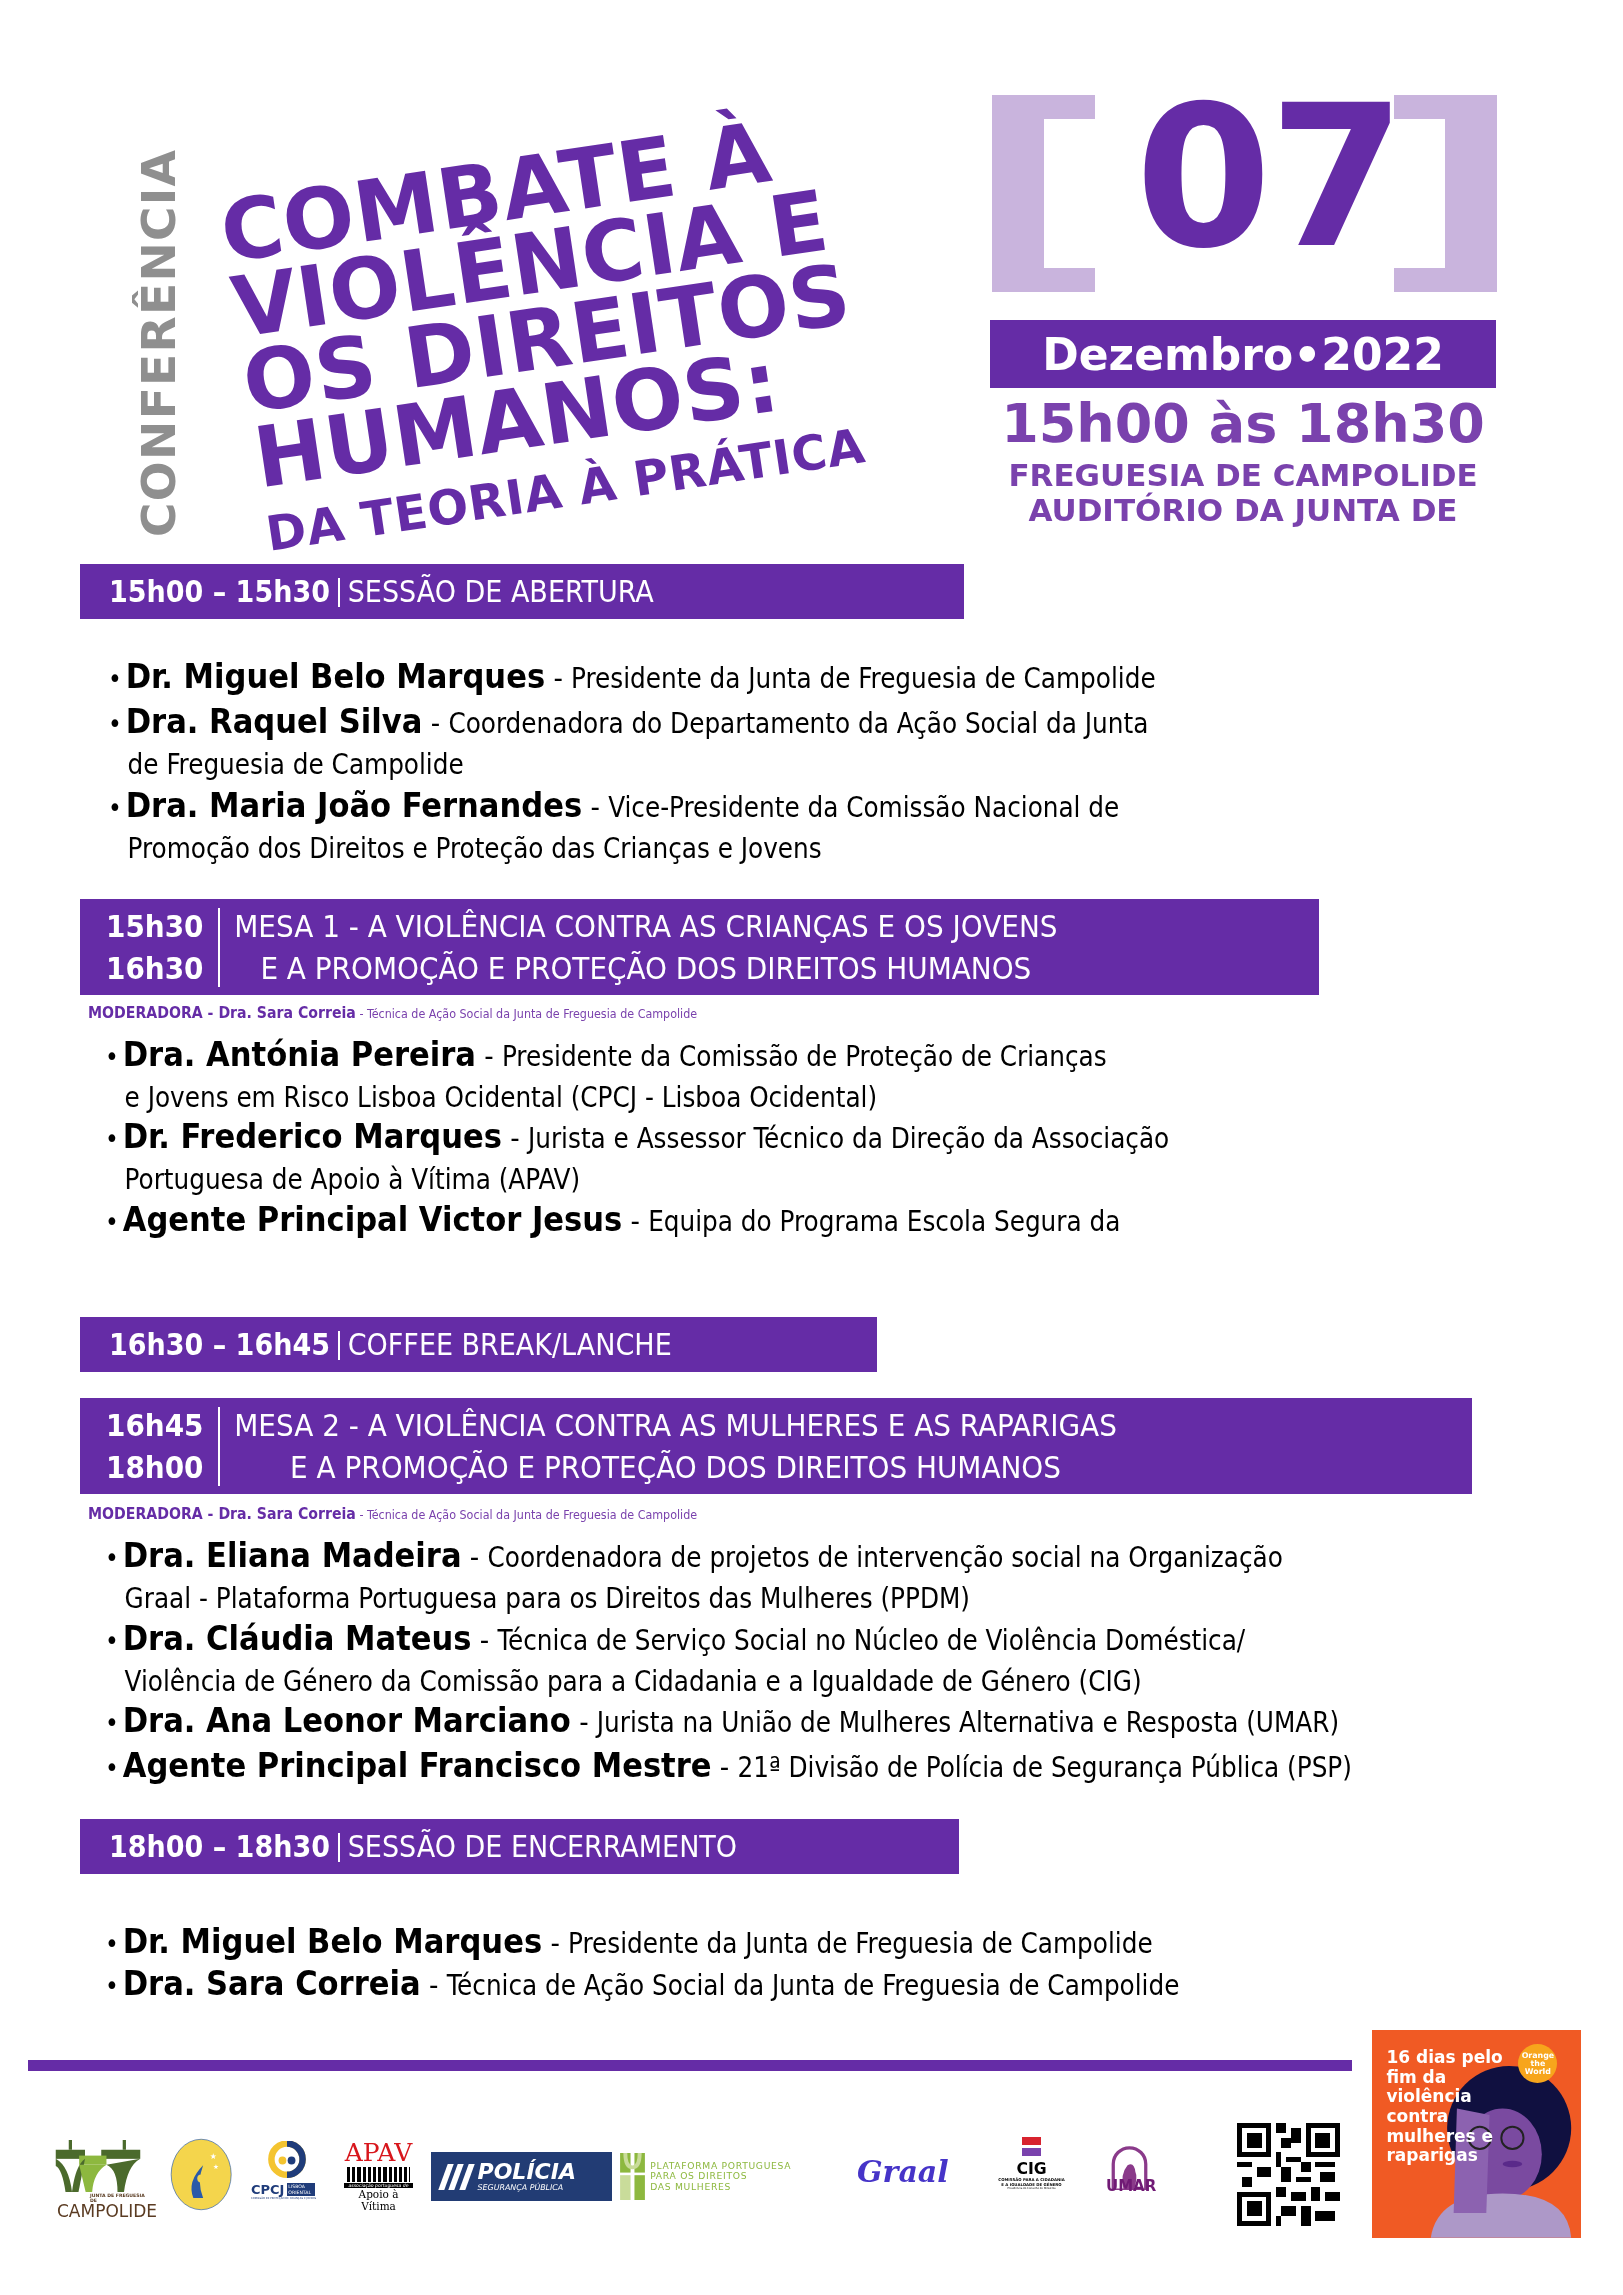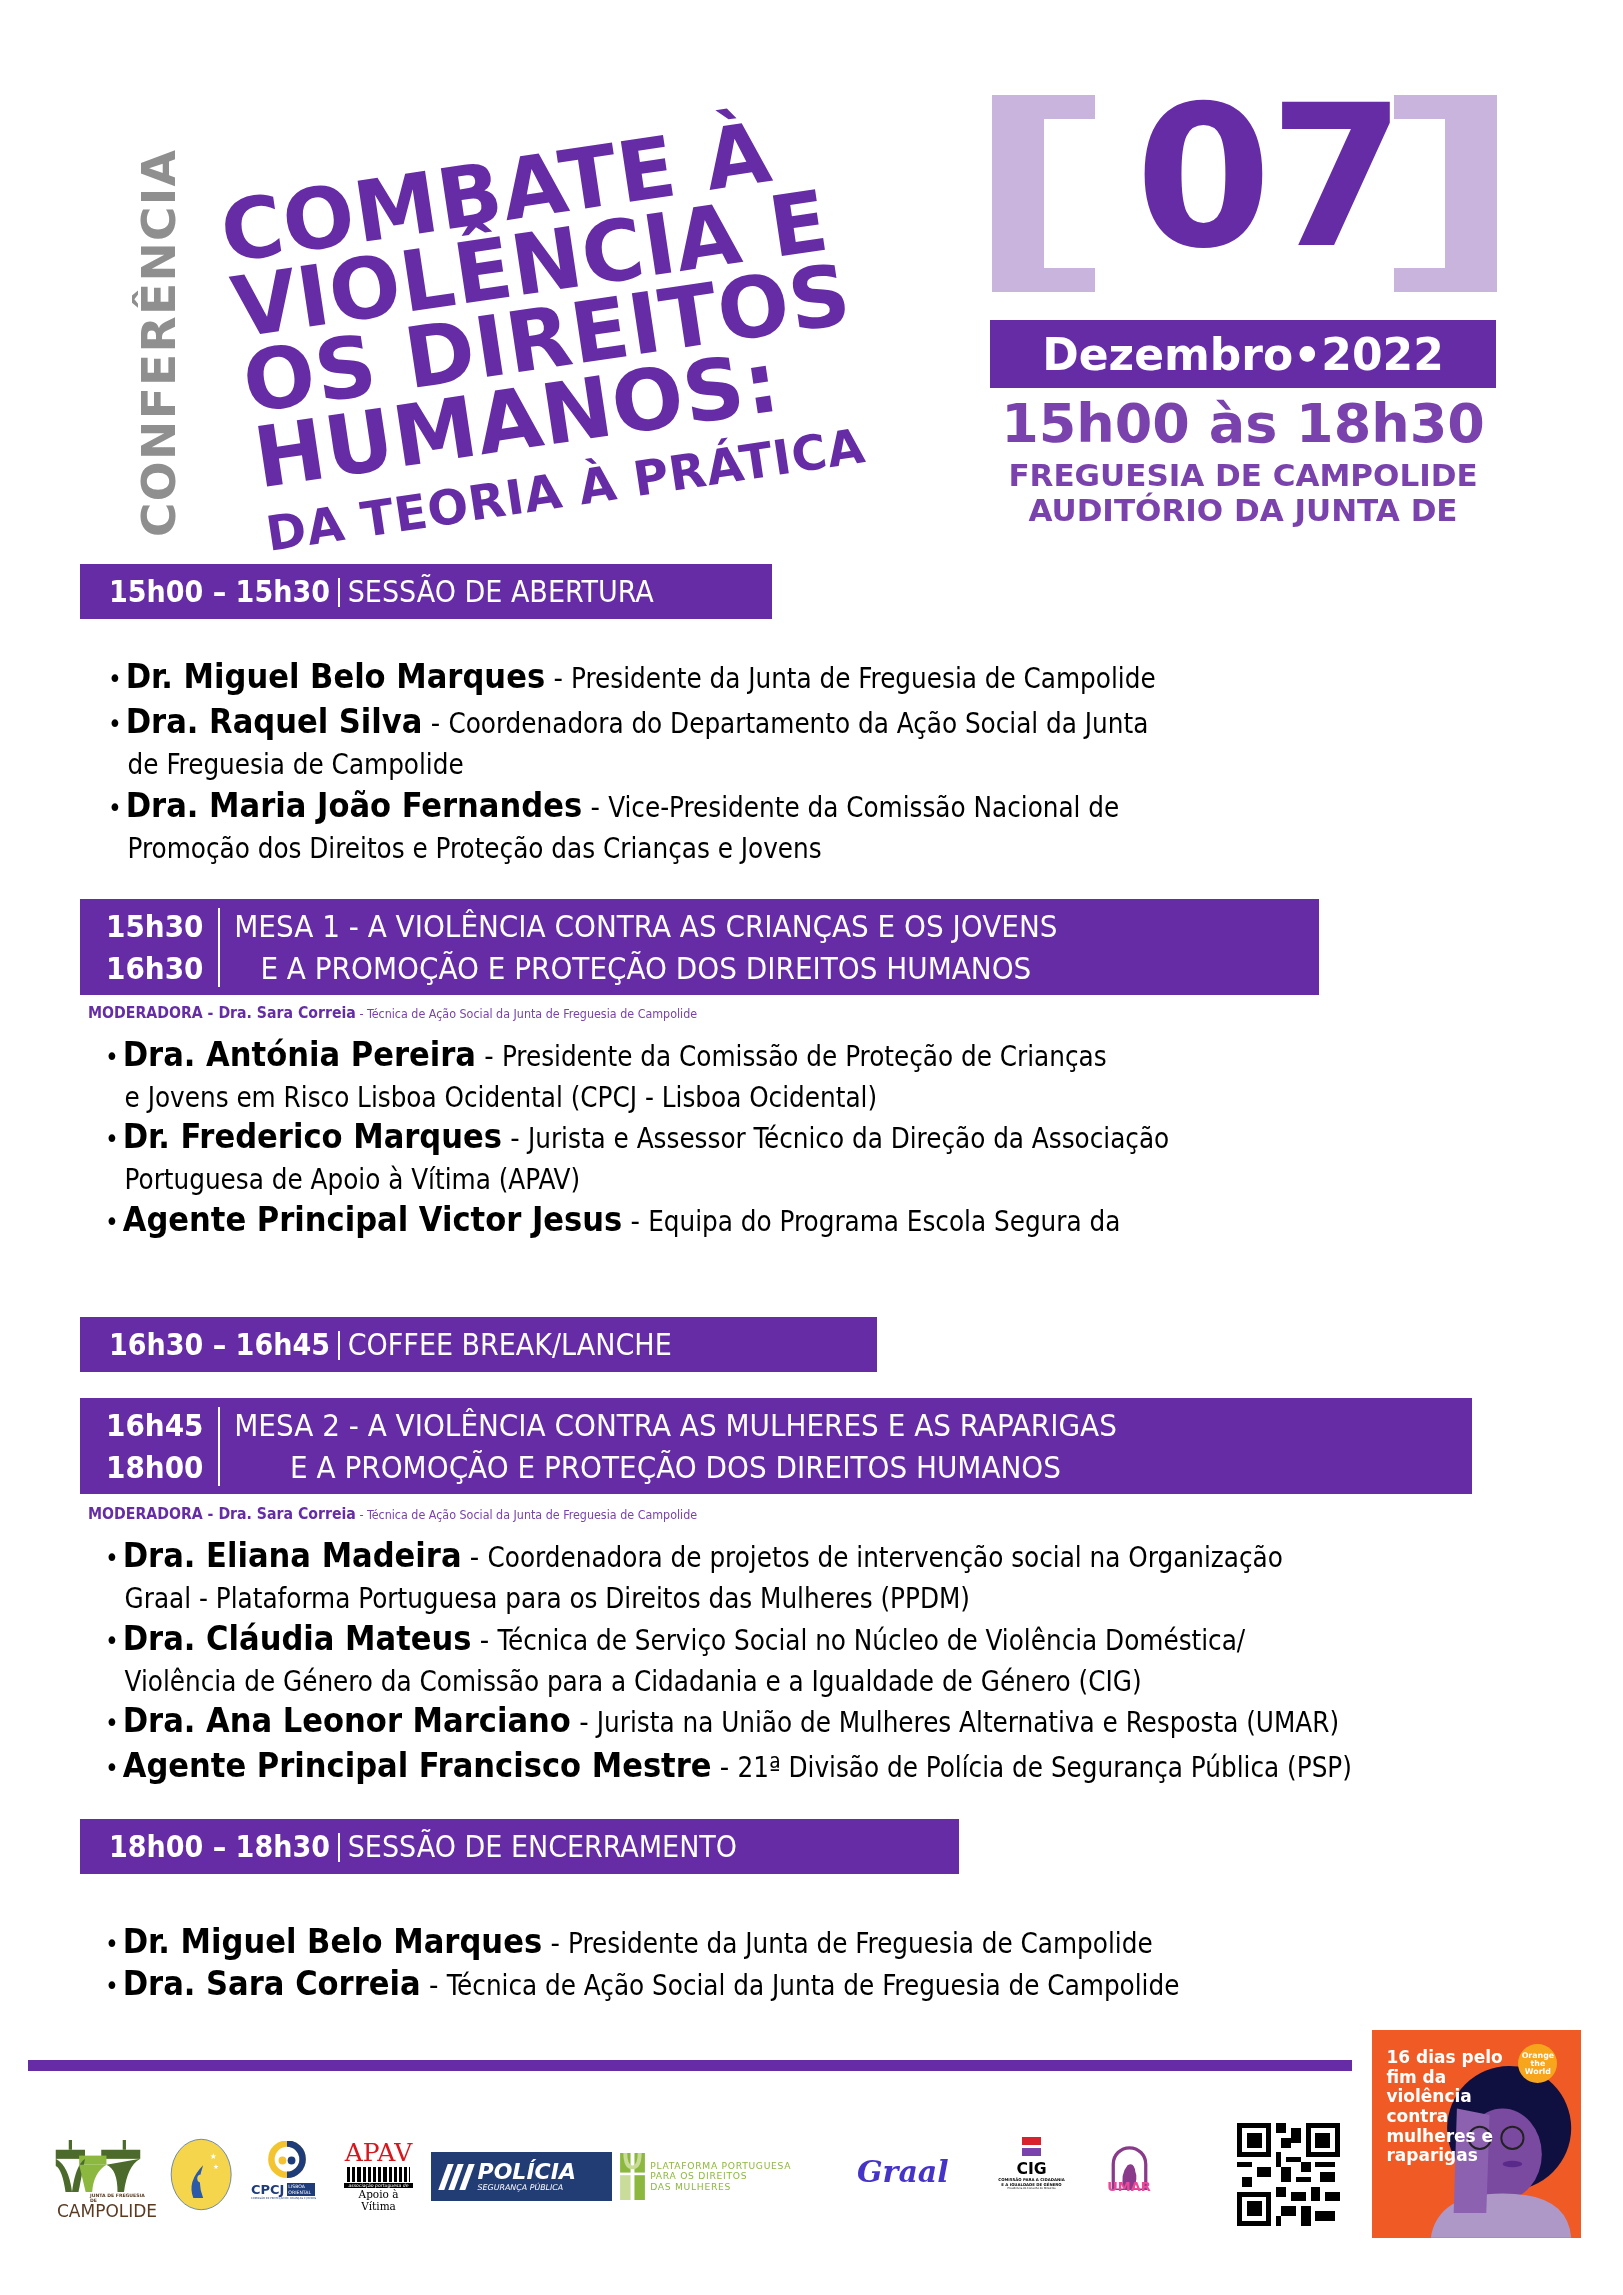--- a/index.html
+++ b/index.html
@@ -116,21 +116,21 @@
   <div class="bracket" style="left:1394px;top:268px;width:103px;height:23.6px;"></div>
 </div>
 <div class="big-date">07</div>
 <div class="month-box">Dezembro•2022</div>
 <div class="time-range">15h00 às 18h30</div>
 <div class="venue">
   <div>FREGUESIA DE CAMPOLIDE</div>
   <div>AUDITÓRIO DA JUNTA DE</div>
 </div>
 
-<div class="bar single" style="top:564px;width:692px;">
+<div class="bar single" style="top:564px;width:884px;">
   <span>15h00 – 15h30</span>
   <span class="sep"></span>
   <span class="label-reg">SESSÃO DE ABERTURA</span>
 </div>
 
 <div class="speaker" style="left:108px;top:656px;">
   <div class="line1"><span class="bullet">•</span><span class="name">Dr. Miguel Belo Marques</span><span class="dash"> - </span><span class="role">Presidente da Junta de Freguesia de Campolide</span></div>
 </div>
 <div class="speaker" style="left:108px;top:701px;">
   <div class="line1"><span class="bullet">•</span><span class="name">Dra. Raquel Silva</span><span class="dash"> - </span><span class="role">Coordenadora do Departamento da Ação Social da Junta</span></div>
@@ -302,21 +302,21 @@
   <div style="font-size:3.9px;font-weight:bold;line-height:5.2px;">COMISSÃO PARA A CIDADANIA</div>
   <div style="font-size:3.9px;font-weight:bold;line-height:5.2px;">E A IGUALDADE DE GÉNERO</div>
   <div style="font-size:2.6px;line-height:4.6px;">Presidência do Conselho de Ministros</div>
 </div>
 
 <div class="logo" style="left:1106px;top:2138px;width:46px;height:72px;text-align:center;">
   <svg width="41" height="52" viewBox="0 0 62 80">
     <path d="M6 80 L6 40 A25 25 0 0 1 56 40 L56 80 Z" fill="none" stroke="#8a3a8a" stroke-width="5"></path>
     <path d="M22 80 Q16 56 28 42 Q38 36 40 52 Q44 60 38 80 Z" fill="#8a3a8a"></path>
   </svg>
-  <div style="color:#ec4899;font-weight:bold;font-size:13px;line-height:13px;margin-top:-11.8px;">UMAR</div>
+  <div style="color:#701a75;font-weight:bold;font-size:15px;line-height:13px;margin-top:-11.8px;">UMAR</div>
 </div>
 
 <div class="qr">
   <svg width="103" height="103" viewBox="0 0 21 21" shape-rendering="crispEdges">
     <rect width="21" height="21" fill="#fff"></rect>
     <g fill="#000">
       <rect x="0" y="0" width="7" height="7"></rect>
         <rect x="1" y="1" width="5" height="5" fill="#fff"></rect>
         <rect x="2" y="2" width="3" height="3"></rect>
       <rect x="14" y="0" width="7" height="7"></rect>

